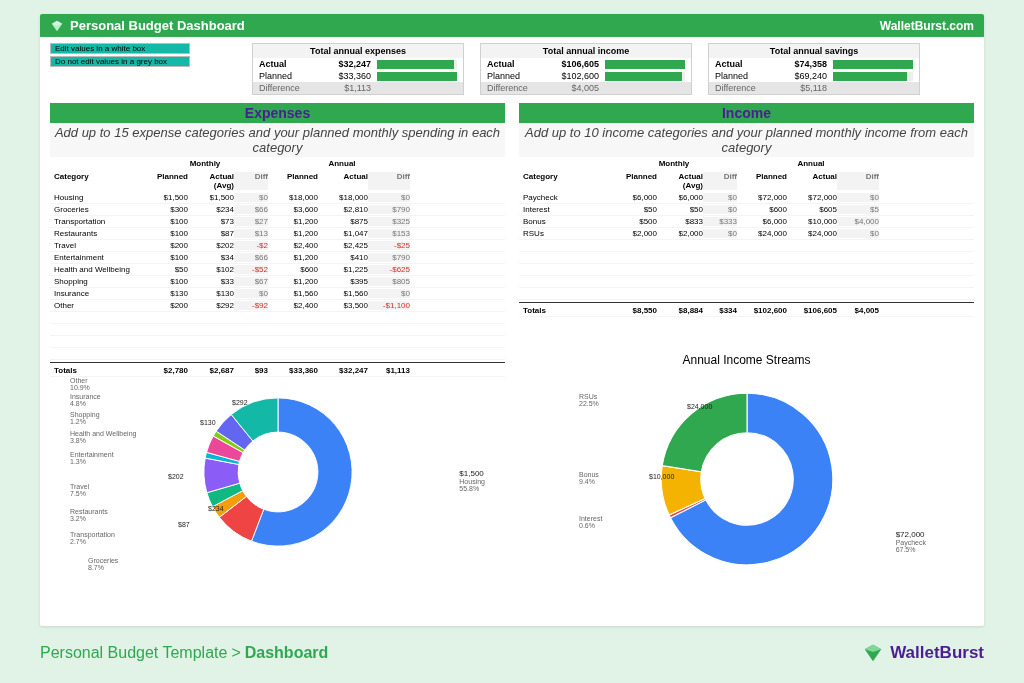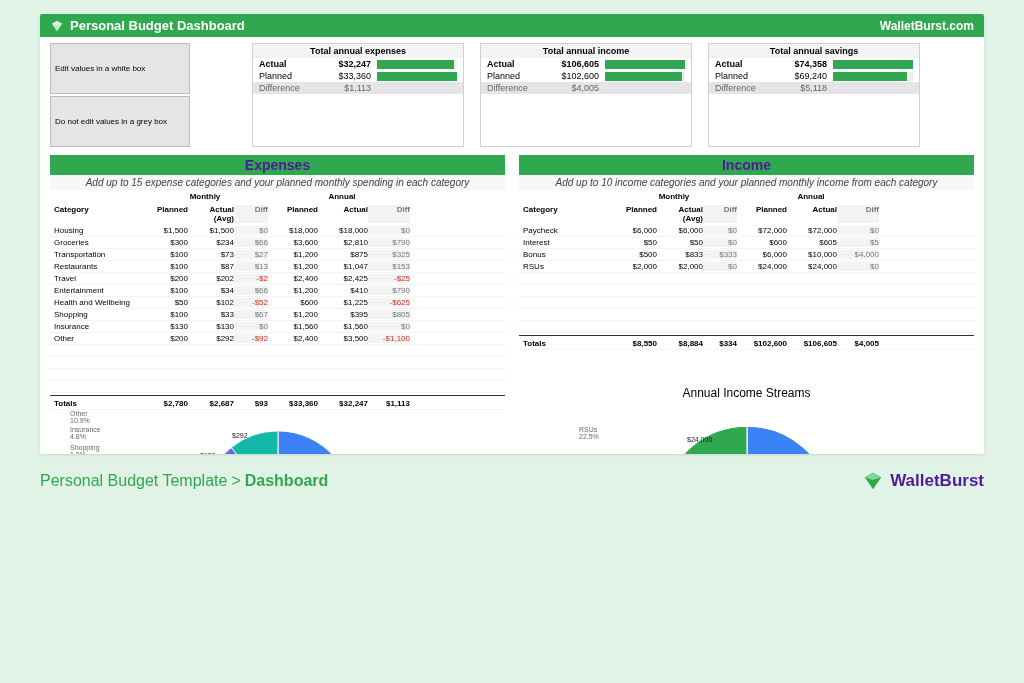--- a/index.html
+++ b/index.html
@@ -1,36 +1,36 @@
 <!DOCTYPE html>
 <html><head>
 <meta charset="utf-8">
 <style>
 * { margin: 0; padding: 0; box-sizing: border-box; font-family: Arial, Helvetica, sans-serif; }
 body { background: #e1f3e6; width: 1024px; height: 683px; overflow: hidden; }
-.card { background: #fff; margin: 14px 40px 8px 40px; border-radius: 2px; box-shadow: 0 1px 3px rgba(0,0,0,.12); padding: 0; height: 440px; overflow: hidden; position: relative; }
+.card { background: #fff; margin: 14px 40px 8px 40px; border-radius: 2px; box-shadow: 0 1px 3px rgba(0,0,0,.12); padding: 0; height: 612px; overflow: hidden; position: relative; }
 .titlebar { background: #2fa84f; color: #fff; display: flex; align-items: center; padding: 4px 10px; font-size: 13px; font-weight: 600; }
 .titlebar .gem { width: 14px; height: 14px; margin-right: 6px; display: inline-block; }
 .titlebar .spacer { flex: 1; }
 .titlebar .site { font-weight: 600; font-size: 12px; }
 .toprow { display: flex; padding: 6px 10px 4px 10px; gap: 16px; }
 .notes { display: flex; flex-direction: column; gap: 2px; font-size: 8px; width: 140px; }
-.notes div { border: 1px solid #bbb; padding: 20px 4px; background: #e5e5e5; }
+.notes div { border: 1px solid #bbb; padding: 0 4px; background: #14b8a6; }
 .sumbox { border: 1px solid #d0d0d0; flex: 0 0 212px; font-size: 9px; }
 .sumbox .h { text-align: center; font-weight: 700; padding: 2px; background: #f3f3f3; }
 .sumbox .r { display: flex; align-items: center; padding: 1px 6px; }
 .sumbox .r .lbl { width: 56px; }
 .sumbox .r .val { width: 56px; text-align: right; font-weight: 700; }
 .sumbox .r .bar { flex: 1; height: 9px; margin-left: 6px; background: #eee; position: relative; }
 .sumbox .r .bar .fill { position: absolute; left: 0; top: 0; bottom: 0; background: #2fa84f; }
 .sumbox .r.diff { background: #e5e5e5; color: #666; }
 .panels { display: flex; gap: 14px; padding: 4px 10px 0 10px; }
 .panel { flex: 1; }
 .panel .head { background: #2fa84f; color: #4c1d95; text-align: center; font-weight: 700; font-size: 14px; padding: 2px; }
-.panel .sub { text-align: center; font-style: italic; font-size: 10px; color: #444; padding: 2px; background: #f7f7f7; }
+.panel .sub { text-align: center; font-style: italic; font-size: 13px; color: #444; padding: 2px; background: #f7f7f7; }
 .thead { display: flex; font-size: 8px; font-weight: 700; padding: 2px 4px; }
 .thead .sp { text-align: center; }
 .table { font-size: 8px; }
 .row { display: flex; padding: 1px 4px; border-bottom: 1px solid #f4f4f4; min-height: 12px; }
 .row.blank { height: 11px; border-bottom: 1px solid #f4f4f4; }
 .row.totals { font-weight: 700; border-top: 1px solid #333; margin-top: 2px; padding-top: 3px; }
 .c-cat { width: 88px; }
 .c-m1, .c-m2 { width: 46px; text-align: right; }
 .c-md { width: 34px; text-align: right; color: #777; background: #f3f3f3; }
 .c-a1, .c-a2 { width: 50px; text-align: right; padding-left: 6px; }

